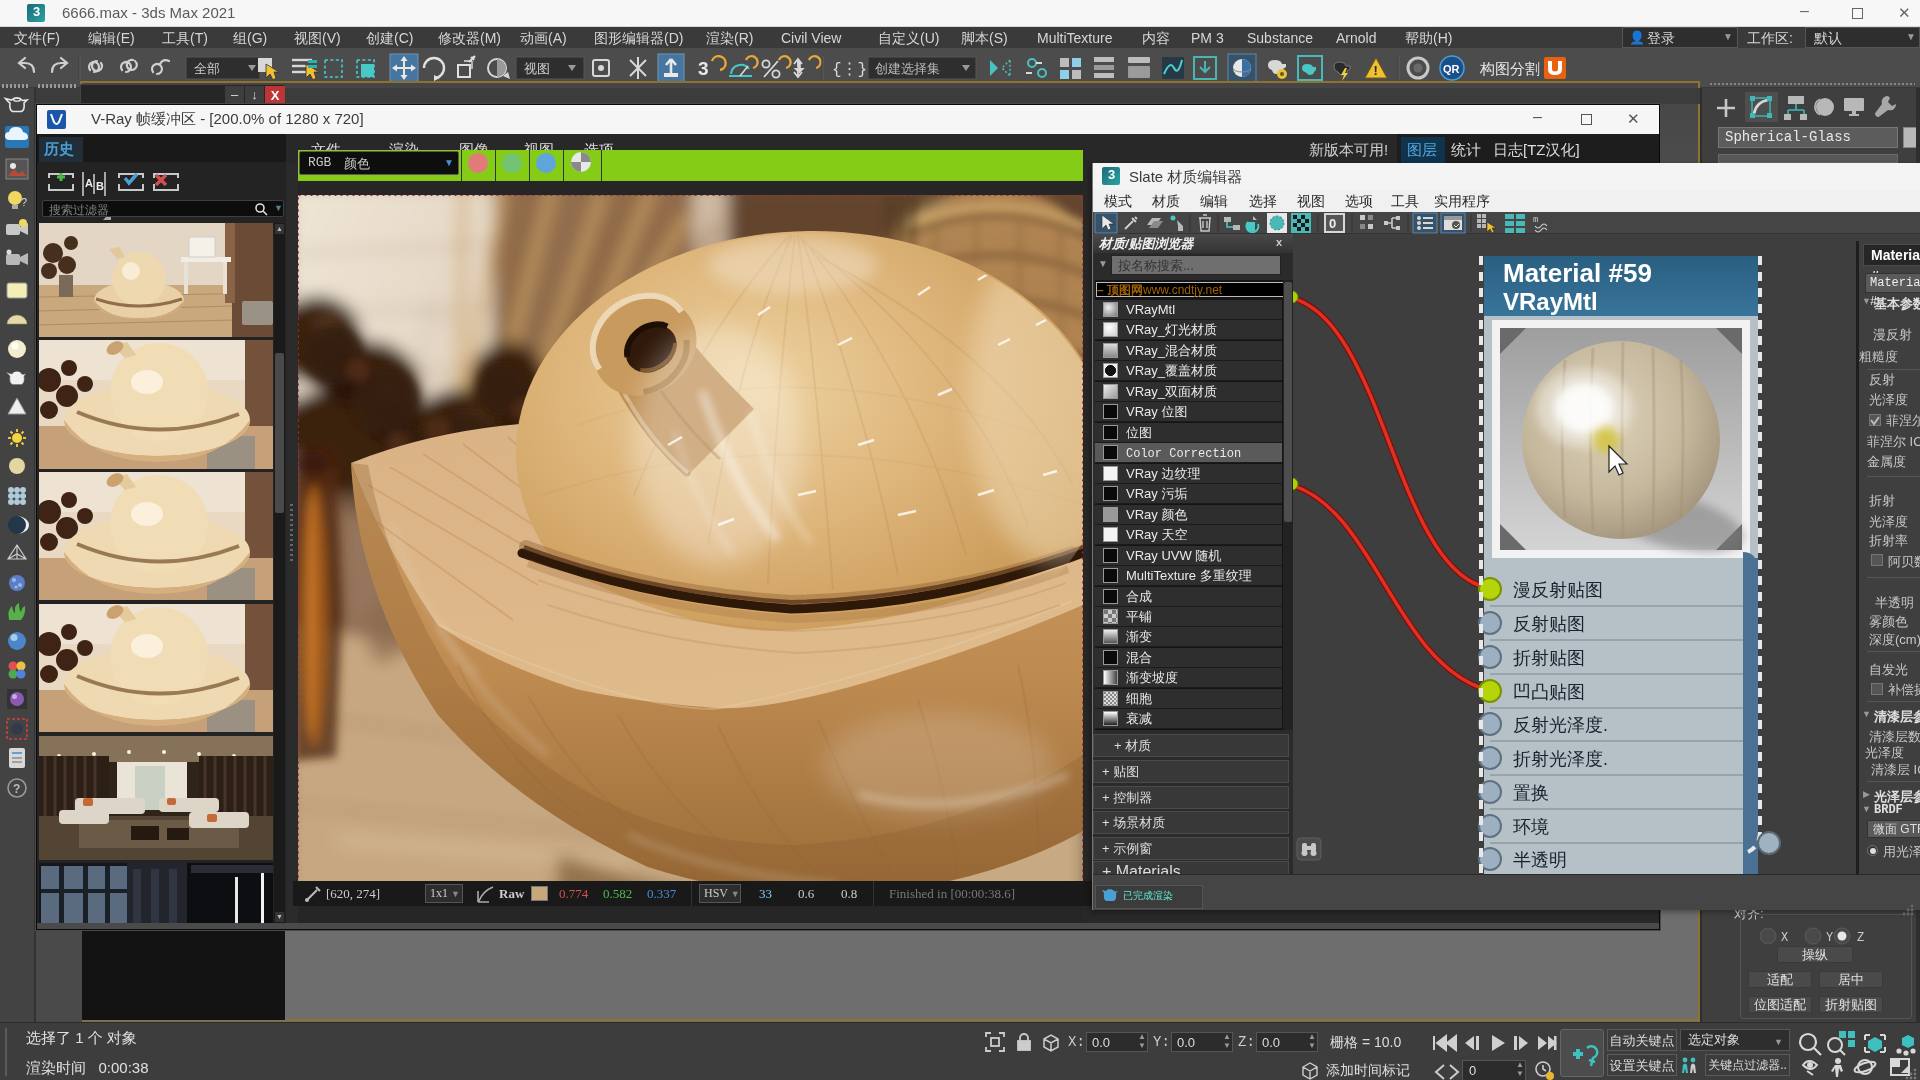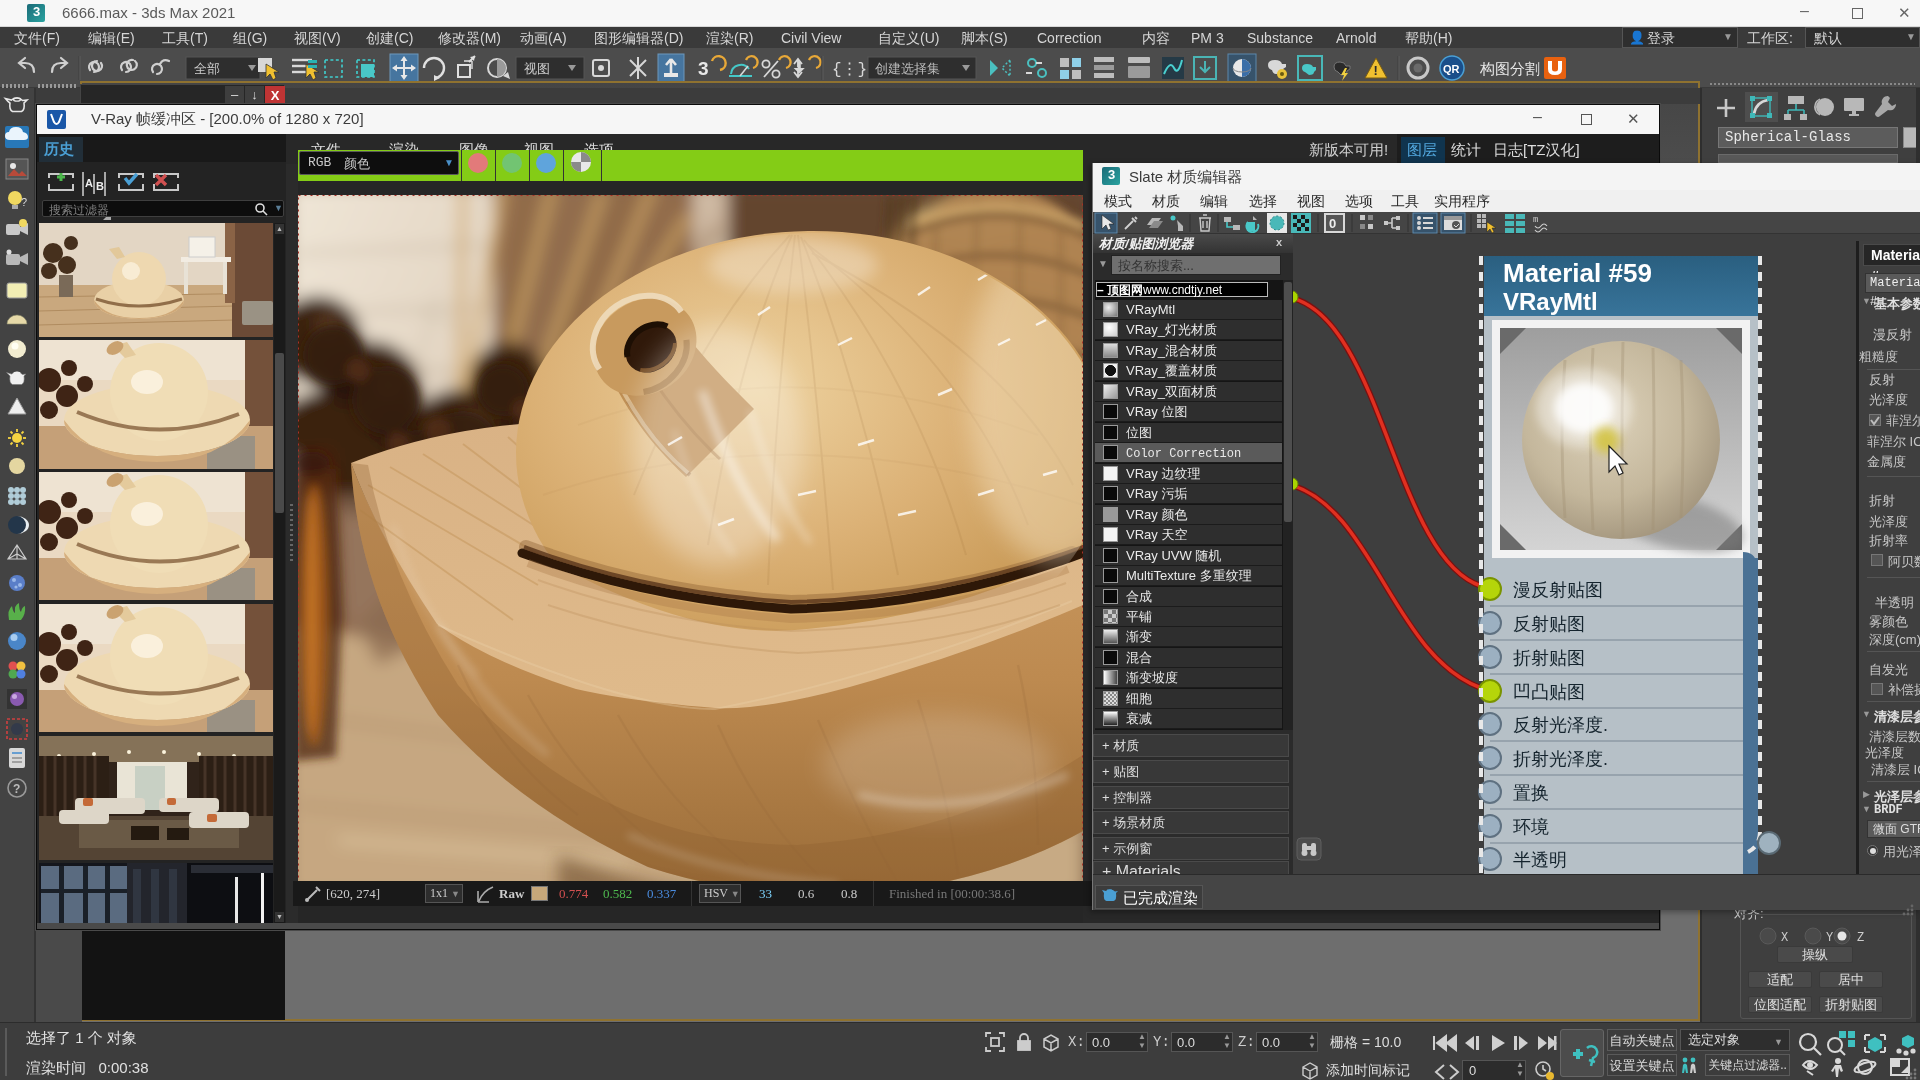--- a/index.html
+++ b/index.html
@@ -26,21 +26,21 @@
   <span class="tx" style="left:233px;top:3px">组(G)</span>
   <span class="tx" style="left:294px;top:3px">视图(V)</span>
   <span class="tx" style="left:366px;top:3px">创建(C)</span>
   <span class="tx" style="left:438px;top:3px">修改器(M)</span>
   <span class="tx" style="left:520px;top:3px">动画(A)</span>
   <span class="tx" style="left:594px;top:3px">图形编辑器(D)</span>
   <span class="tx" style="left:706px;top:3px">渲染(R)</span>
   <span class="tx" style="left:781px;top:3px">Civil View</span>
   <span class="tx" style="left:878px;top:3px">自定义(U)</span>
   <span class="tx" style="left:961px;top:3px">脚本(S)</span>
-  <span class="tx" style="left:1037px;top:3px">Correction</span>
+  <span class="tx" style="left:1037px;top:3px">MultiTexture</span>
   <span class="tx" style="left:1142px;top:3px">内容</span>
   <span class="tx" style="left:1191px;top:3px">PM 3</span>
   <span class="tx" style="left:1247px;top:3px">Substance</span>
   <span class="tx" style="left:1336px;top:3px">Arnold</span>
   <span class="tx" style="left:1405px;top:3px">帮助(H)</span>
   <div class="ab" style="left:1622px;top:0px;width:116px;height:21px;background:#2e2e2e;border:1px solid #555">
      <span class="tx" style="left:6px;top:2px;font-size:13px">👤</span>
       <span class="tx" style="left:24px;top:2px">登录</span>
      <span class="tx" style="left:100px;top:3px;font-size:10px;color:#999">▼</span>
   </div>
@@ -1057,21 +1057,21 @@
  </div>
 
 
  <div class="ab" id="browser" style="left:0;top:71px;width:200px;height:650px;background:#2b2b2b">
    <div class="ab" style="left:0;top:0;width:200px;height:19px;background:linear-gradient(#4a4a4a,#333)"></div>
    <span class="tx" style="left:6px;top:1px;color:#f0f0f0;font-size:13px;font-weight:bold;font-style:italic">材质/贴图浏览器</span>
    <span class="tx" style="left:183px;top:2px;color:#ccc;font-size:11px;font-weight:bold">x</span>
    <span class="tx" style="left:5px;top:24px;color:#999;font-size:10px">▼</span>
    <div class="ab" style="left:18px;top:21px;width:170px;height:20px;background:#6f6f6f;border:1px solid #222;color:#333;font-size:13px;line-height:19px;padding-left:6px">按名称搜索...</div>
    <div class="ab" id="matlist" style="left:2px;top:46px;width:188px;height:450px;background:#151515;font-size:13px;color:#eaeaea">
-     <div class="ab" style="left:1px;top:2px;width:172px;height:15px;background:#000;border:1px solid #bbb;font-size:12px;line-height:14px;color:#ffffff"><b>– 顶图网</b>www.cndtjy.net</div>
+     <div class="ab" style="left:1px;top:2px;width:196px;height:15px;background:#000;border:1px solid #bbb;font-size:12px;line-height:14px;color:#a16207"><b>– 顶图网</b>www.cndtjy.net</div>
      <div class="mr" style="top:20px"><i style="background:radial-gradient(circle at 35% 35%,#eee,#777)"></i>VRayMtl</div>
      <div class="mr" style="top:40px"><i style="background:radial-gradient(circle at 40% 35%,#fff,#ccc)"></i>VRay_灯光材质</div>
      <div class="mr" style="top:61px"><i style="background:linear-gradient(#ddd,#888)"></i>VRay_混合材质</div>
      <div class="mr" style="top:81px"><i style="background:radial-gradient(circle,#111 58%,#eee 60%)"></i>VRay_覆盖材质</div>
      <div class="mr" style="top:102px"><i style="background:linear-gradient(135deg,#eee,#999)"></i>VRay_双面材质</div>
      <div class="mr" style="top:122px"><i style="background:#0a0a0a"></i>VRay 位图</div>
      <div class="mr" style="top:143px"><i style="background:#0a0a0a"></i>位图</div>
      <div class="mr" style="top:163px;background:#5a5a5a"><i style="background:#0a0a0a"></i><span style="font-family:'Liberation Mono',monospace;font-size:12px">Color Correction</span></div>
      <div class="mr" style="top:184px"><i style="background:#f4f4f4"></i>VRay 边纹理</div>
      <div class="mr" style="top:204px"><i style="background:#0a0a0a"></i>VRay 污垢</div>
@@ -1084,21 +1084,21 @@
      <div class="mr" style="top:347px"><i style="background:linear-gradient(#eee,#555)"></i>渐变</div>
      <div class="mr" style="top:368px"><i style="background:#0a0a0a"></i>混合</div>
      <div class="mr" style="top:388px"><i style="background:linear-gradient(90deg,#fff,#444)"></i>渐变坡度</div>
      <div class="mr" style="top:409px"><i style="background:repeating-conic-gradient(#ddd 0 25%,#888 0 50%) 0 0/4px 4px"></i>细胞</div>
      <div class="mr" style="top:429px"><i style="background:linear-gradient(#fff,#222)"></i>衰减</div>
    </div>
    <div class="ab" style="left:190px;top:46px;width:10px;height:450px;background:#222">
         <div class="ab" style="left:1px;top:2px;width:8px;height:240px;background:#4e4e4e;border-radius:2px"></div>
       </div>
 
-   <div class="ab" style="left:0;top:500px;width:196px;height:23px;background:#383838;border:1px solid #4a4a4a;color:#ddd;font-size:13px;line-height:21px;padding-left:8px">+ 材质</div>
+   <div class="ab" style="left:0;top:500px;width:196px;height:23px;background:#383838;border:1px solid #4a4a4a;color:#ddd;font-size:13px;line-height:21px;padding-left:20px">+ 材质</div>
    <div class="ab" style="left:0;top:526px;width:196px;height:23px;background:#383838;border:1px solid #4a4a4a;color:#ddd;font-size:13px;line-height:21px;padding-left:8px">+ 贴图</div>
    <div class="ab" style="left:0;top:552px;width:196px;height:23px;background:#383838;border:1px solid #4a4a4a;color:#ddd;font-size:13px;line-height:21px;padding-left:8px">+ 控制器</div>
    <div class="ab" style="left:0;top:577px;width:196px;height:23px;background:#383838;border:1px solid #4a4a4a;color:#ddd;font-size:13px;line-height:21px;padding-left:8px">+ 场景材质</div>
    <div class="ab" style="left:0;top:603px;width:196px;height:23px;background:#383838;border:1px solid #4a4a4a;color:#ddd;font-size:13px;line-height:21px;padding-left:8px">+ 示例窗</div>
    <div class="ab" style="left:0;top:627px;width:196px;height:22px;background:#383838;border:1px solid #4a4a4a;color:#ddd;font-size:16px;line-height:20px;padding-left:8px">+ Materials</div>
  </div>
 
  <div class="ab" id="nodeview" style="left:200px;top:93px;width:563px;height:618px;background:#3e3e3e;overflow:hidden">
   <svg width="563" height="618" style="position:absolute;left:0;top:0">
     <defs>
@@ -1259,21 +1259,21 @@
    <div class="ab" style="left:11px;top:607px;width:6px;height:6px;background:#ddd;border-radius:50%"></div>
    <div class="tx" style="left:24px;top:602px">用光泽度</div>
  </div>
 
  <div class="ab" style="left:0;top:711px;width:828px;height:36px;background:#454545;border-top:1px solid #2a2a2a">
    <div class="ab" style="left:2px;top:10px;width:108px;height:24px;background:#3c3c3c;border:1px solid #555"></div>
    <svg width="18" height="16" style="position:absolute;left:8px;top:14px">
         <path d="M3 4 q-1 7 2.5 8 l7 0 q3.5 -1 2.5 -8 l2 -2 -3 0.5 q-2 -2 -4.5 -2 q-2.5 0 -4.5 1.5 l-4 -1 z" fill="#4a9fd4"></path>
         <ellipse cx="8.5" cy="1.5" rx="3" ry="1.2" fill="#4a9fd4"></ellipse>
       </svg>
-   <span class="tx" style="left:30px;top:14px;color:#ffffff;font-size:15px">已完成渲染</span>
+   <span class="tx" style="left:30px;top:14px;color:#5eead4;font-size:10px">已完成渲染</span>
    <svg width="14" height="14" style="position:absolute;left:808px;top:28px">
         <g fill="#666">
           <circle cx="11" cy="3" r="1.4"></circle>
           <circle cx="7" cy="7" r="1.4"></circle>
           <circle cx="11" cy="7" r="1.4"></circle>
           <circle cx="3" cy="11" r="1.4"></circle>
           <circle cx="7" cy="11" r="1.4"></circle>
           <circle cx="11" cy="11" r="1.4"></circle>
         </g>
       </svg>

